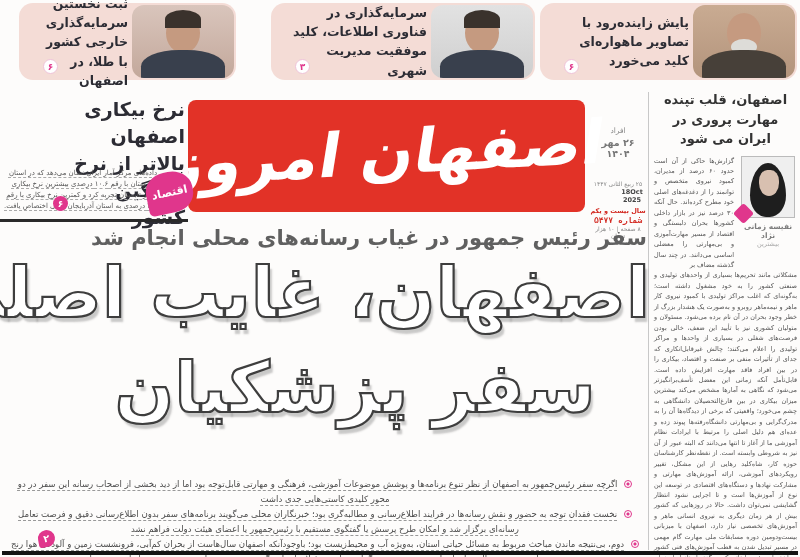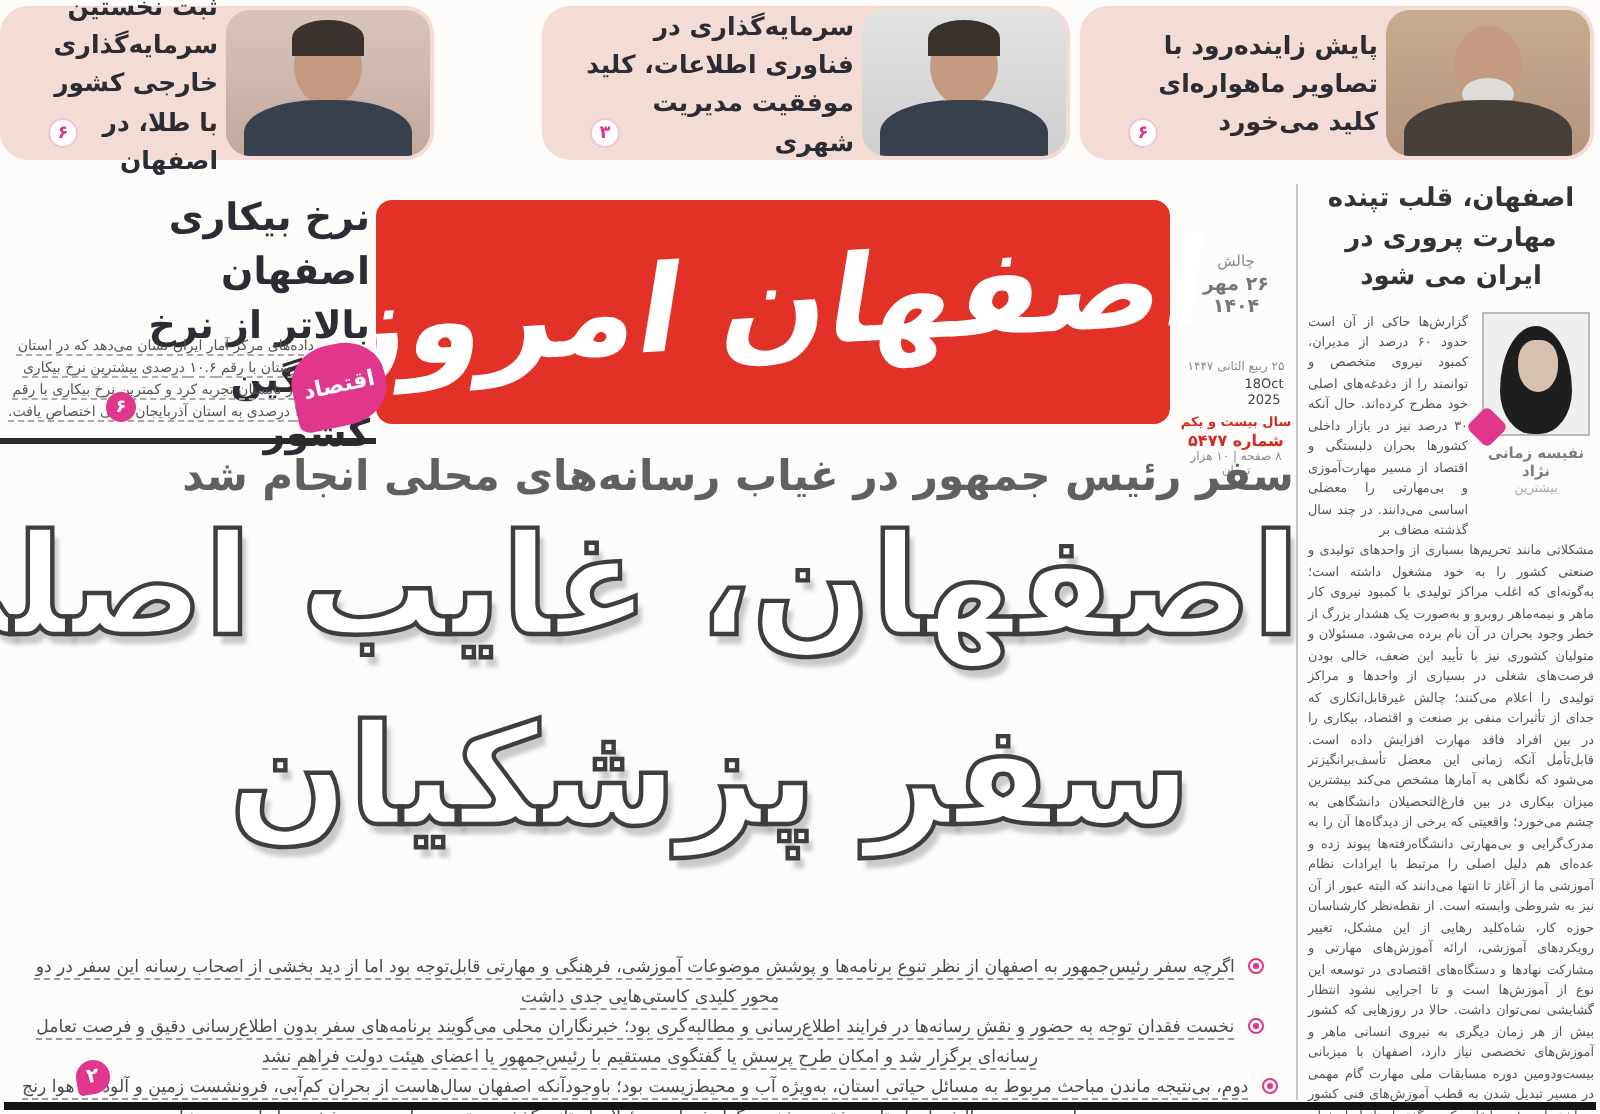--- a/index.html
+++ b/index.html
@@ -5,21 +5,21 @@
   * { margin:0; padding:0; box-sizing:border-box; }
   html,body { background:#ffffff; }
   body { font-family:"DejaVu Sans", sans-serif; }
   .page {
     position:relative; width:800px; height:557px; margin:0 auto;
     background:#fdfcfb; overflow:hidden; direction:rtl;
   }
 
   
   .news-card { position:absolute; top:3px; height:77px; background:#f4dcd6; border-radius:14px; }
-  .card-1 { left:0;  width:217px; }
+  .card-1 { left:19px;  width:217px; }
   .card-2 { left:271px; width:264px; }
   .card-3 { left:540px; width:257px; }
   .card-photo { position:absolute; right:2px; top:2px; bottom:2px; width:102px; border-radius:12px; overflow:hidden; }
   .ph-1 { background:linear-gradient(#d9c5bc,#c3a89b); }
   .ph-2 { background:linear-gradient(#e2e2e2,#cfcfcf); }
   .ph-3 { background:linear-gradient(#c9ab92,#b3947c); }
   .p-head { position:absolute; top:8px; left:50%; transform:translateX(-50%); width:34px; height:40px; border-radius:50%; background:#c59a80; }
   .p-hair { position:absolute; top:5px; left:50%; transform:translateX(-50%); width:36px; height:18px; border-radius:50% 50% 0 0; background:#3a322c; }
   .p-beard { position:absolute; top:34px; left:50%; transform:translateX(-50%); width:26px; height:16px; border-radius:50%; background:#dddcd8; }
   .p-shoulders { position:absolute; bottom:-8px; left:50%; transform:translateX(-50%); width:84px; height:36px; border-radius:45% 45% 0 0; background:#39404d; }
@@ -64,23 +64,23 @@
     background:#e0368c; color:#fff; font-size:9px; font-weight:bold;
     display:flex; align-items:center; justify-content:center;
   }
   .left-rule { position:absolute; left:0; top:219px; width:188px; height:2.5px; background:#2a2a2a; }
 
   
   .dateline { position:absolute; left:589px; top:126px; width:58px; text-align:center; color:#8a8a8a; }
   .dl-weekday { font-size:7.5px; margin-bottom:2px; }
   .dl-jalali  { font-size:9.5px; font-weight:bold; color:#777; margin-bottom:21px; }
   .dl-hijri   { font-size:6px; margin-bottom:1px; }
-  .dl-greg    { font-size:6.5px; font-weight:normal; color:#444; margin-bottom:3px; direction:ltr;margin-left:28px; }
+  .dl-greg    { font-size:6.5px; font-weight:bold; color:#444; margin-bottom:3px; direction:ltr;margin-left:28px; }
   .dl-year    { font-size:6.5px; font-weight:bold; color:#d32a22; margin-bottom:1px; }
-  .dl-issue   { font-size:8px;  font-weight:bold; color:#d32a22; margin-bottom:0; }
+  .dl-issue   { font-size:8px;  font-weight:bold; color:#d32a22; margin-bottom:0;font-family:Liberation Mono, monospace; }
   .dl-pp      { font-size:6px; }
 
   .divider-v { position:absolute; left:648px; top:92px; width:1px; height:458px; background:#c8c8c8; }
 
   
   .editorial { position:absolute; left:654px; top:90px; width:143px; }
   .ed-headline { font-size:13px; font-weight:bold; color:#333; text-align:center; line-height:1.5; margin-bottom:7px; }
   .ed-media { float:right; width:58px; margin-left:5px; margin-bottom:16px; text-align:center; }
   .ed-photo { position:relative; width:54px; height:62px; margin:0 auto; background:#efefef; border:1px solid #bbb; }
   .hood { position:absolute; left:8px; right:8px; top:6px; bottom:0; background:#1e1e1e; border-radius:50% 50% 45% 45% / 60% 60% 40% 40%; }
@@ -164,21 +164,21 @@
     <div>کشور</div>
   </div>
   <div class="left-summary">
     <span class="u">داده‌های مرکز آمار ایران نشان می‌دهد که در استان خوزستان با رقم ۱۰.۶ درصدی بیشترین نرخ بیکاری را در تابستان تجربه کرد و کمترین نرخ بیکاری با رقم ۴.۱ درصدی به استان آذربایجان غربی اختصاص یافت.</span>
   </div>
   <div class="econ-badge">اقتصاد</div>
   <div class="left-num">۶</div>
   <div class="left-rule"></div>
 
   <div class="dateline">
-    <div class="dl-weekday">چالش</div>
+    <div class="dl-weekday">افراد</div>
     <div class="dl-jalali">۲۶ مهر ۱۴۰۴</div>
     <div class="dl-hijri">۲۵ ربیع الثانی ۱۴۴۷</div>
     <div class="dl-greg">18Oct 2025</div>
     <div class="dl-year">سال بیست و یکم</div>
     <div class="dl-issue">شماره ۵۴۷۷</div>
     <div class="dl-pp">۸ صفحه | ۱۰ هزار تومان</div>
   </div>
 
   <div class="divider-v"></div>
 

